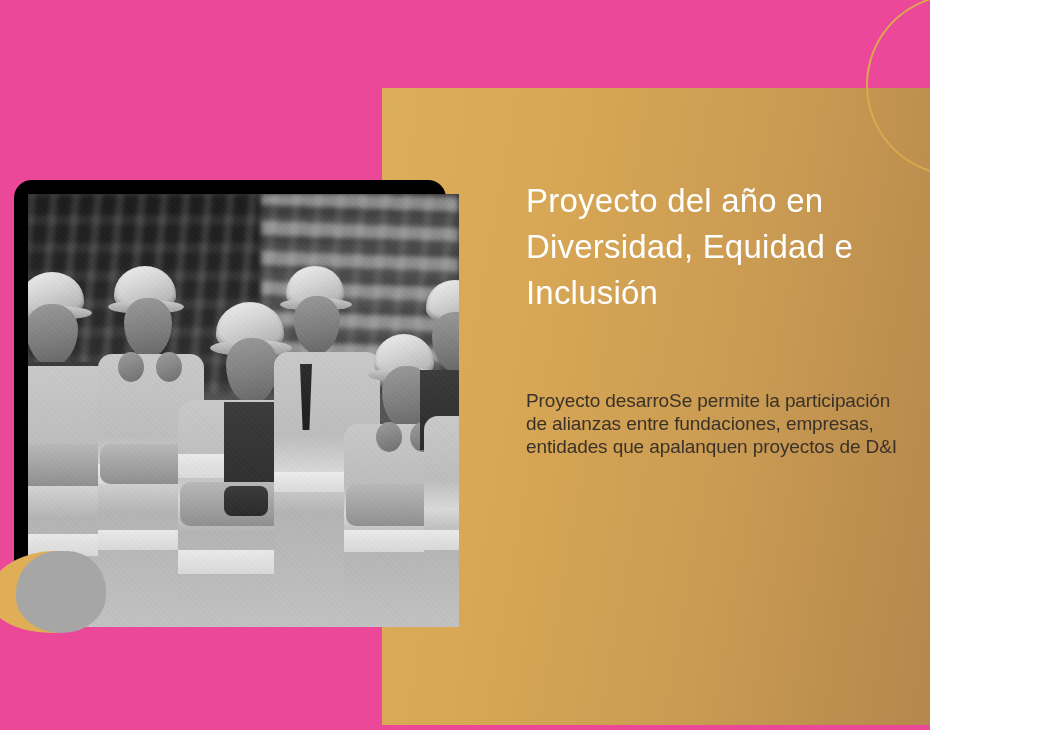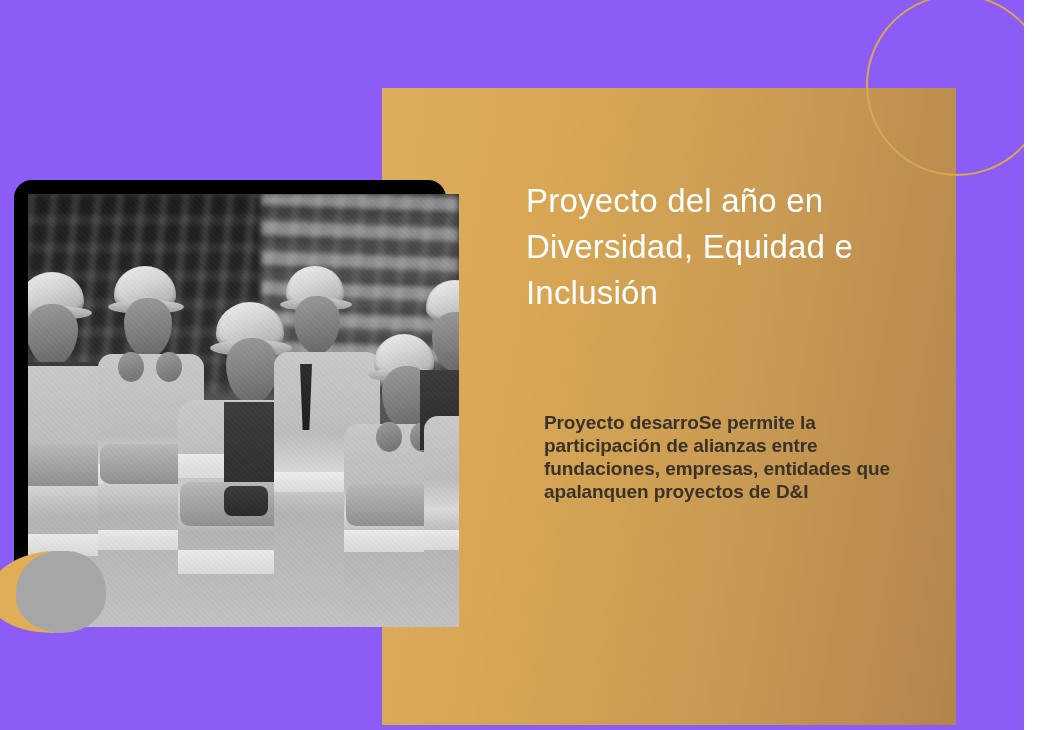--- a/index.html
+++ b/index.html
@@ -6,23 +6,23 @@
     margin: 0;
     padding: 0;
     background: #ffffff;
   }
   body {
     font-family: "Liberation Sans", sans-serif;
   }
 
   #slide {
     position: relative;
-    width: 1024px;
+    width: 930px;
     height: 730px;
-    background: #8b5cf6;
+    background: #ec4899;
     overflow: hidden;
   }
 
   
   .gold-panel {
     position: absolute;
     left: 382px;
     top: 88px;
     width: 574px;
     height: 637px;
@@ -181,28 +181,27 @@
     color: #ffffff;
     font-size: 33px;
     line-height: 46px;
     font-weight: 400;
     letter-spacing: 0.2px;
   }
 
   .body-copy {
     position: absolute;
     left: 526px;
-    top: 392px;
+    top: 370px;
     width: 378px;
     color: #3a3128;
     font-size: 19px;
     line-height: 23px;
-    font-weight: 700;
+    font-weight: 400;
     letter-spacing: -0.1px;
-    margin-left: 18px;
   }
 </style>
 </head>
 <body>
 
 <div id="slide">
 
   <div class="gold-panel"></div>
 
   <div class="deco-circle"></div>

